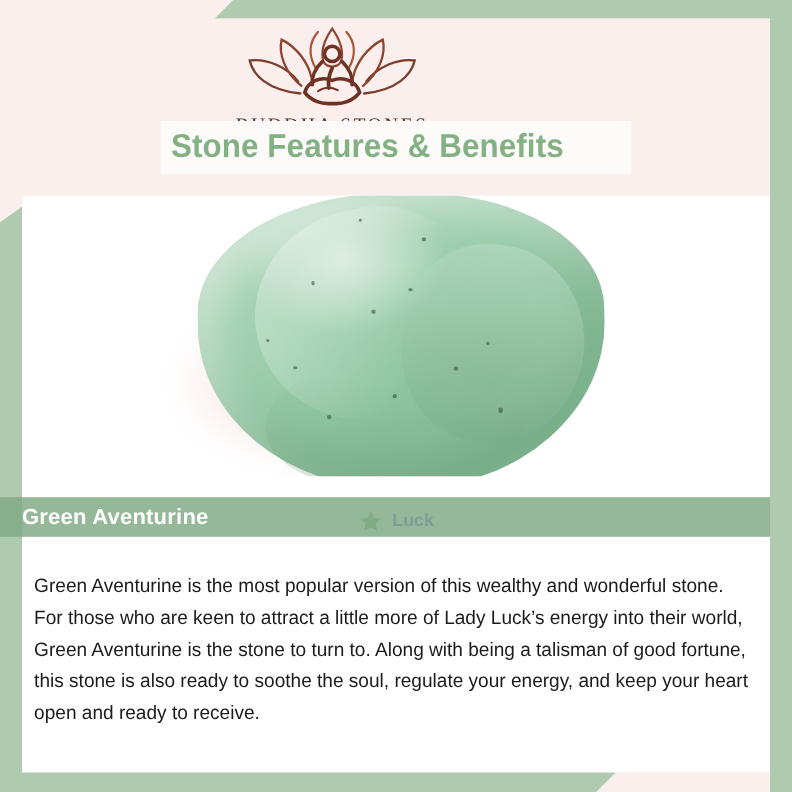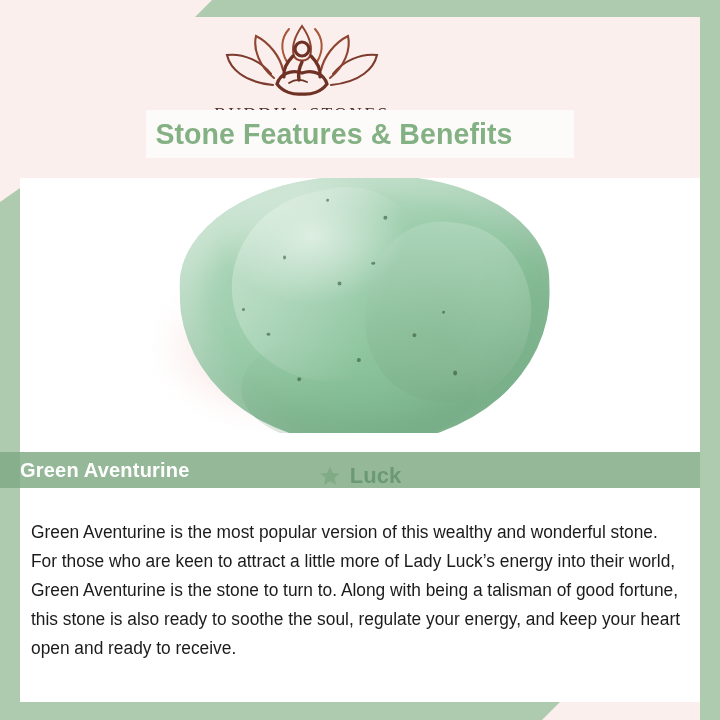--- a/index.html
+++ b/index.html
@@ -218,23 +218,23 @@
     align-items: center;
     gap: 9px;
   }
   .star-icon {
     width: 22px;
     height: 22px;
     display: block;
     flex: none;
   }
   .benefit-label {
-    font-size: 22px;
+    font-size: 16px;
     font-weight: bold;
-    color: #14532d;
+    color: #8b5cf6;
     letter-spacing: .1px;
   }
 
   
   .description {
     position: absolute;
     left: 31px;
     top: 500px;
     width: 662px;
     font-size: 17.6px;

